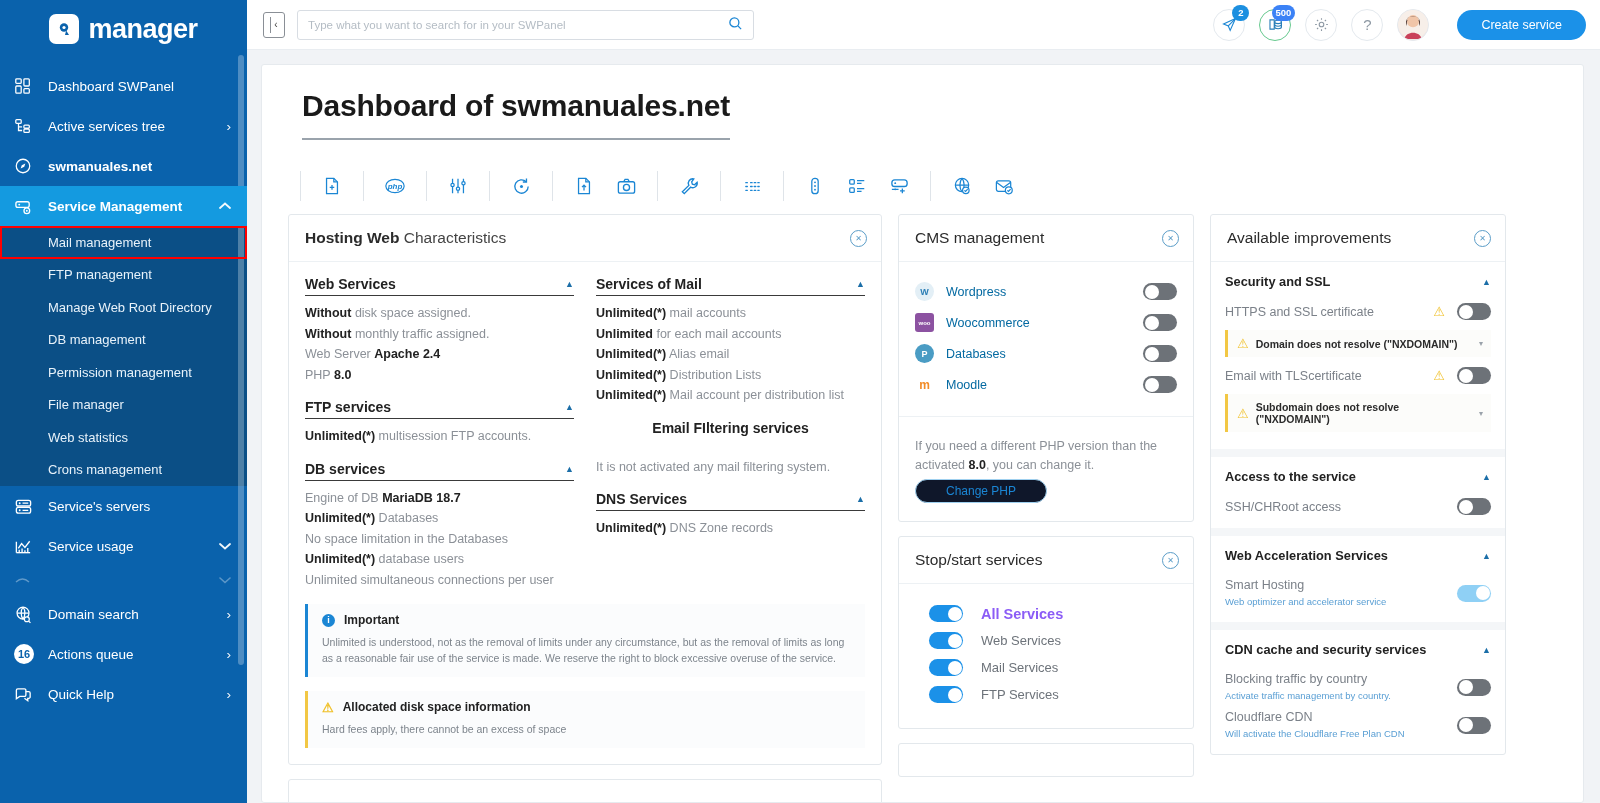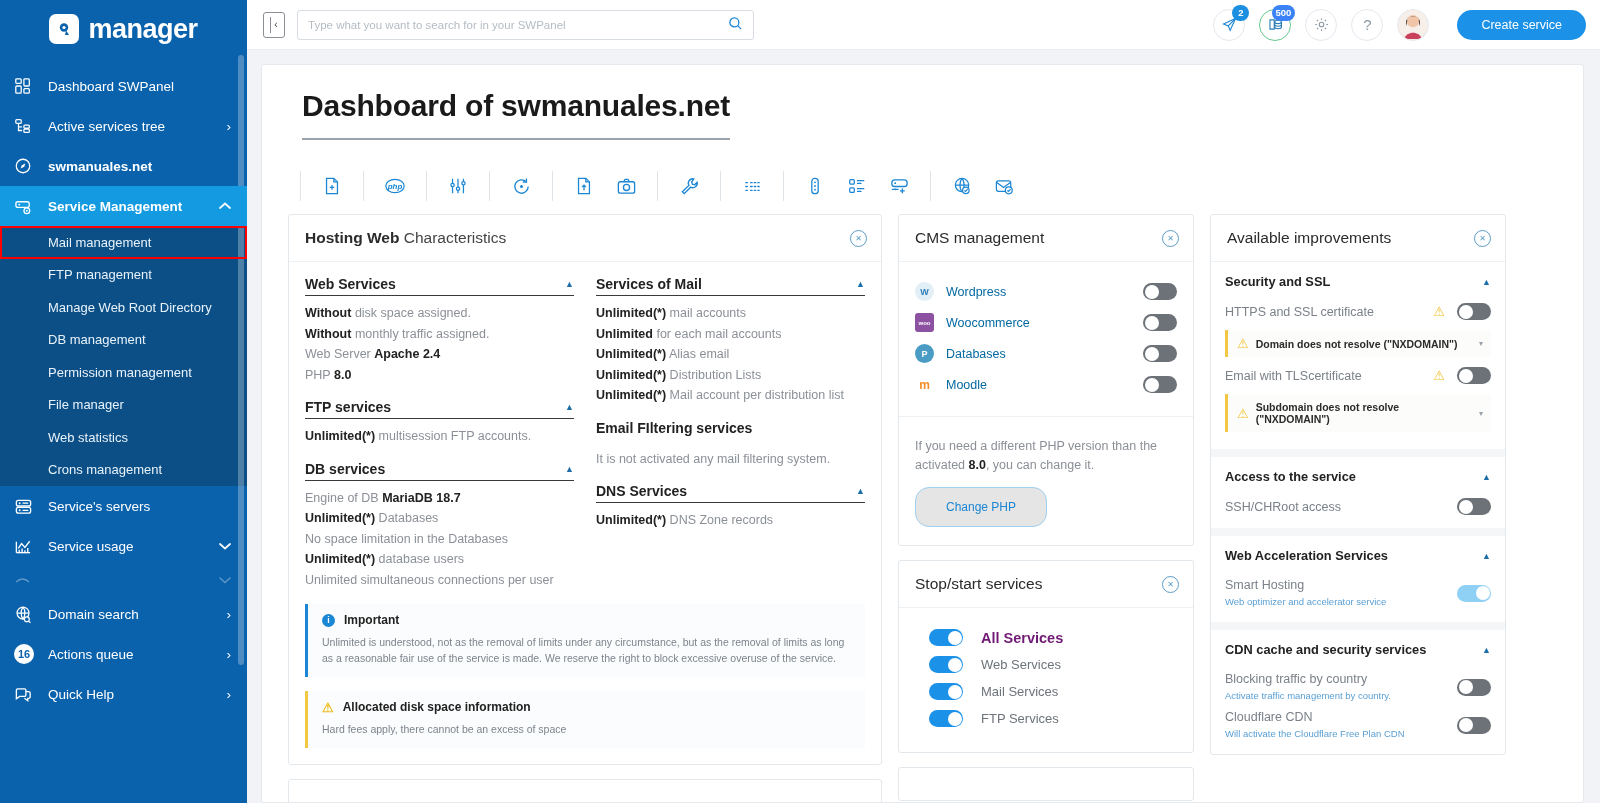--- a/index.html
+++ b/index.html
@@ -171,27 +171,27 @@
   .tgl.on.light { background:#8fd0f5; }
 
   .cms-row { display:flex; align-items:center; padding:6px 0; gap:12px; }
   .cms-logo { width:19px;height:19px;border-radius:50%;flex:0 0 19px;
     display:flex;align-items:center;justify-content:center;font-size:9px;font-weight:bold;color:#fff; }
   .cms-name { flex:1; font-size:12.5px; color:#0369a1; }
 
   .php-note { font-size:12.5px; color:#8b9097; line-height:19px; padding-top:6px; }
   .php-note b { color:#222; }
   .change-php {
-    margin-top:12px; border:1px solid #9fd0ef; border-radius:14px; background:#e5e5e5;
-    color:#1b86d4; font-size:12px; padding:12px 0; width:132px; text-align:center; cursor:pointer;
+    margin-top:4px; border:1px solid #9fd0ef; border-radius:14px; background:#0f172a;
+    color:#1b86d4; font-size:12px; padding:4px 0; width:132px; text-align:center; cursor:pointer;
   }
 
   .svc-row { display:flex; align-items:center; gap:18px; padding:5px 0 5px 14px; }
   .svc-name { font-size:13px; color:#6d737a; }
-  .svc-name.strong { color:#701a75; font-weight:bold; font-size:14.5px; }
+  .svc-name.strong { color:#8b5cf6; font-weight:bold; font-size:14.5px; }
 
   .imp-group { padding:12px 14px 10px 14px; border-bottom:8px solid #f4f6f8; }
   .imp-group:last-child { border-bottom:none; }
   .imp-head {
     display:flex;align-items:center;justify-content:space-between;
     font-size:12.8px;font-weight:bold;color:#222;margin-bottom:11px;
   }
   .imp-head .caret { color:#1b6ea8; font-size:9px; }
   .imp-row { display:flex; align-items:center; gap:12px; padding:3px 0; }
   .imp-label { flex:1; }
@@ -606,21 +606,21 @@
                     <div class="sec-head">
                       <span>Services of Mail</span>
                       <span class="caret">▲</span>
                     </div>
                     <div class="line"><b>Unlimited(*)</b><span> mail accounts</span></div>
                     <div class="line"><b>Unlimited</b><span> for each mail accounts</span></div>
                     <div class="line"><b>Unlimited(*)</b><span> Alias email</span></div>
                     <div class="line"><b>Unlimited(*)</b><span> Distribution Lists</span></div>
                     <div class="line"><b>Unlimited(*)</b><span> Mail account per distribution list</span></div>
 
-                    <div class="sec-head nocaret" style="border-bottom:none;margin-bottom:10px;">
+                    <div class="sec-head nocaret" style="border-bottom:none;margin-bottom:18px;justify-content:center;">
                       <span>Email FIltering services</span>
                     </div>
                     <div class="line"><span>It is not activated any mail filtering system.</span></div>
 
                     <div class="sec-head">
                       <span>DNS Services</span>
                       <span class="caret">▲</span>
                     </div>
                     <div class="line"><b>Unlimited(*)</b><span> DNS Zone records</span></div>
                   </div>

